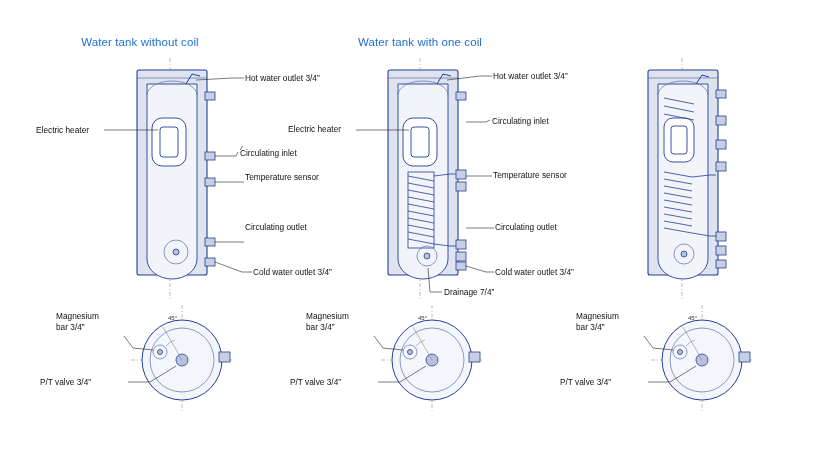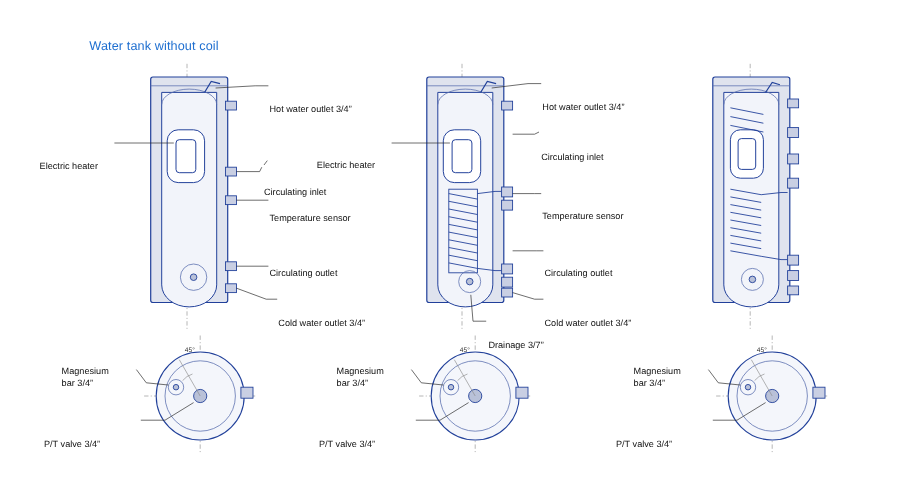--- a/index.html
+++ b/index.html
@@ -13,21 +13,20 @@
   .p1{left:0;}
   .p2{left:280px;}
   .p3{left:560px;}
   .title{
     position:absolute;top:36px;left:0;width:280px;text-align:center;
     font-size:11.5px;color:#1f6fd0;font-weight:400;letter-spacing:.1px;
   }
   .lbl{
     position:absolute;font-size:8.3px;color:#111;line-height:10px;
     white-space:nowrap;
-    margin-top:21px;
   }
   .lbl.r{text-align:left;}
   svg{position:absolute;top:0;left:0;overflow:visible;}
   .stroke{fill:none;stroke:#21409a;stroke-width:1;}
   .thin{fill:none;stroke:#5a6fae;stroke-width:.7;}
   .grey{fill:none;stroke:#8c8c8c;stroke-width:.6;}
   .lead{fill:none;stroke:#222;stroke-width:.6;}
   .dash{fill:none;stroke:#7a7a7a;stroke-width:.5;stroke-dasharray:4 2 1 2;}
   .shellfill{fill:#dfe3ee;stroke:#21409a;stroke-width:1.1;}
   .innerfill{fill:#f2f4fa;stroke:#21409a;stroke-width:.9;}
@@ -100,20 +99,21 @@
       <path class="grey" d="M175 340 a18 18 0 0 0 -9 6"></path>
       <path class="lead" d="M153 350 L133 348 L124 336"></path>
       <path class="lead" d="M176 366 L150 382 L128 382"></path>
       <text x="168" y="320" font-size="6" fill="#333" font-family="Liberation Sans, sans-serif">45°</text>
     </svg>
     <div class="lbl r" style="left:56px;top:311px;width:68px;line-height:11px;">Magnesium<br>bar 3/4”</div>
     <div class="lbl r" style="left:40px;top:377px;width:84px;">P/T valve 3/4”</div>
   </div>
 
   <div class="panel p2">
+    <div class="title">Water tank with one coil</div>
 
     <svg width="280" height="452">
       <line class="dash" x1="140" y1="58" x2="140" y2="300"></line>
       <rect class="shellfill" x="108" y="70" width="70" height="205" rx="2"></rect>
       <path class="innerfill" d="M118 84 h50 v175 a25 20 0 0 1 -50 0 z"></path>
       <path class="thin" d="M118 95 a25 14 0 0 1 50 0"></path>
       <path class="thin" d="M108 78 h70"></path>
       <rect class="white" x="123" y="118" width="34" height="48" rx="10"></rect>
       <rect class="white" x="131" y="127" width="18" height="30" rx="3"></rect>
 
@@ -150,21 +150,21 @@
       <path class="lead" d="M186 266 L206 272 L214 272"></path>
       <path class="lead" d="M148 268 L150 292 L162 292"></path>
     </svg>
 
     <div class="lbl" style="left:213px;top:71px;">Hot water outlet 3/4”</div>
     <div class="lbl r" style="left:8px;top:124px;width:68px;">Electric heater</div>
     <div class="lbl" style="left:212px;top:116px;">Circulating inlet</div>
     <div class="lbl" style="left:213px;top:170px;">Temperature sensor</div>
     <div class="lbl" style="left:215px;top:222px;">Circulating outlet</div>
     <div class="lbl" style="left:215px;top:267px;">Cold water outlet 3/4”</div>
-    <div class="lbl" style="left:164px;top:287px;">Drainage 3/7”</div>
+    <div class="lbl" style="left:164px;top:287px;">Drainage 7/4”</div>
 
     <svg width="280" height="452">
       <line class="dash" x1="152" y1="305" x2="152" y2="412"></line>
       <line class="dash" x1="101" y1="360" x2="202" y2="360"></line>
       <circle class="circfill" cx="152" cy="360" r="40"></circle>
       <circle class="thin" cx="152" cy="360" r="32"></circle>
       <circle class="hub" cx="152" cy="360" r="6"></circle>
       <circle class="thin" cx="130" cy="352" r="7"></circle>
       <circle class="hub" cx="130" cy="352" r="2.5"></circle>
       <rect class="port" x="189" y="352" width="11" height="10"></rect>

